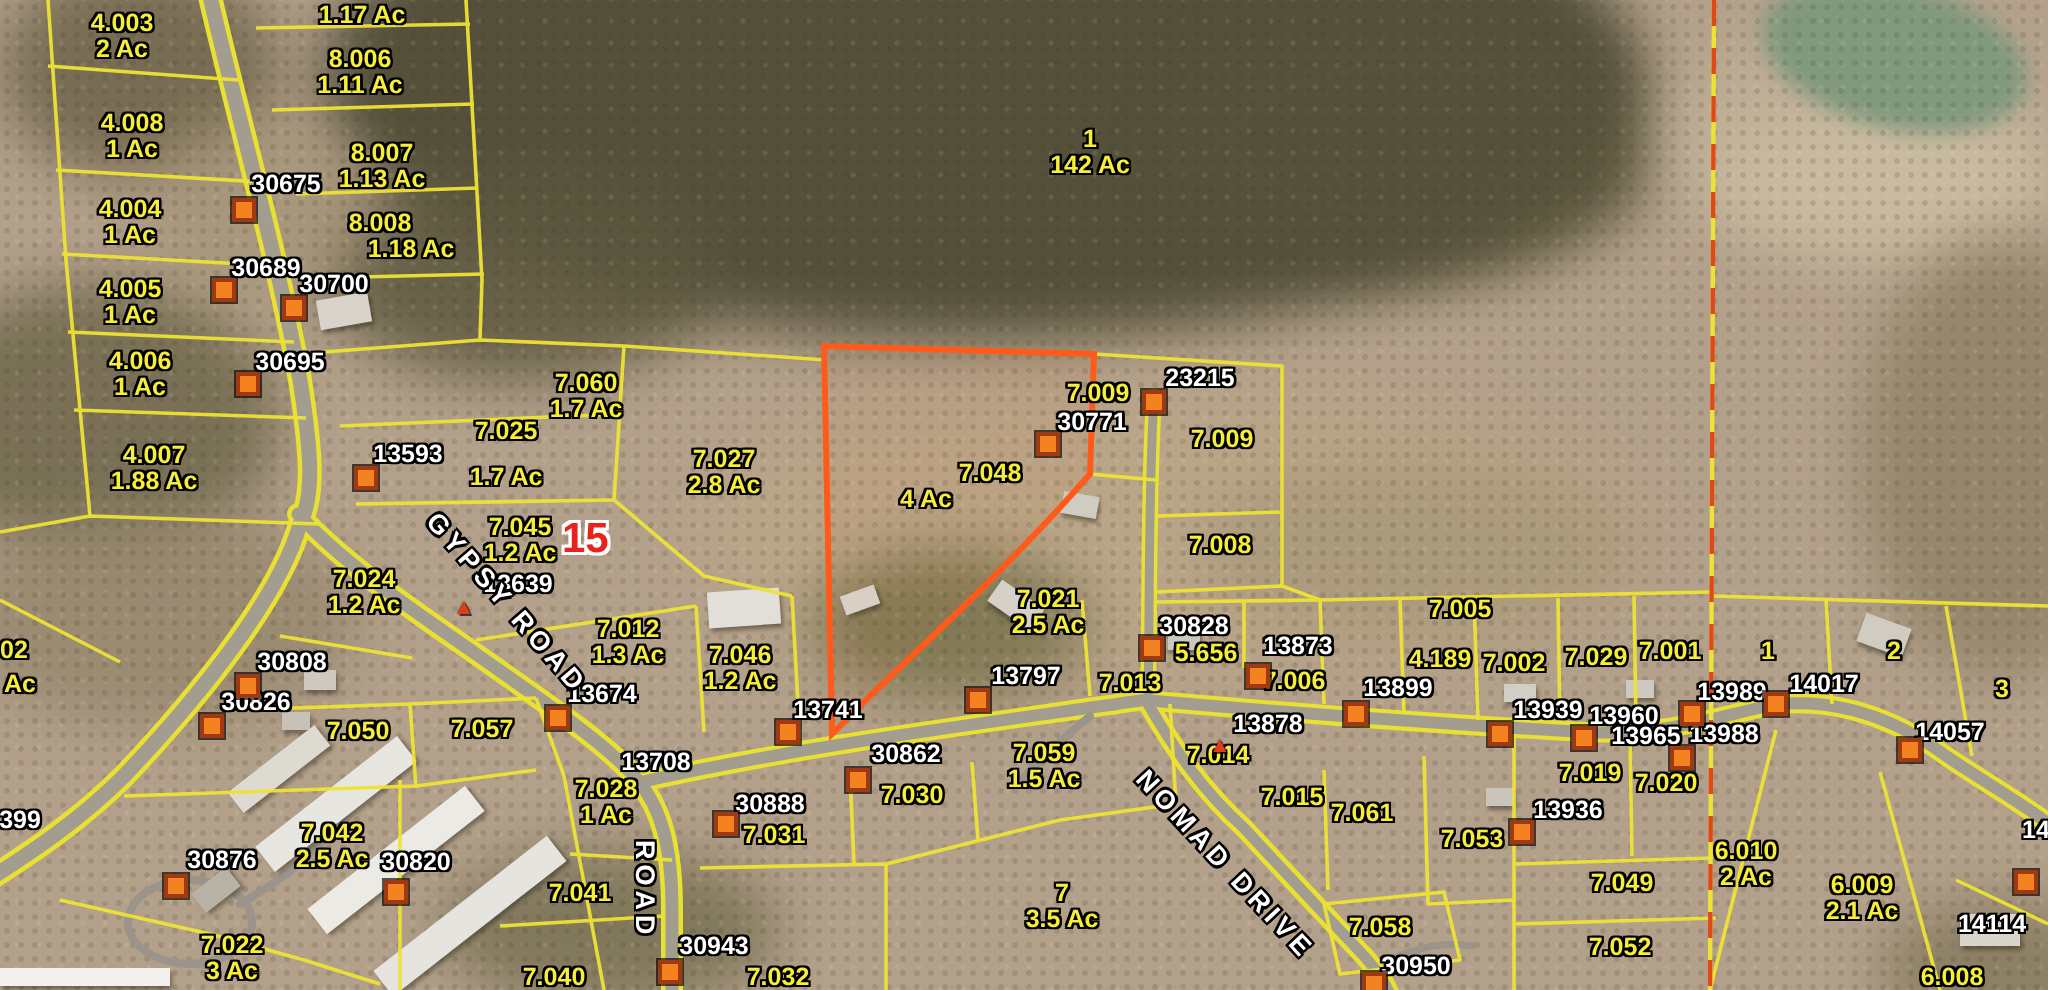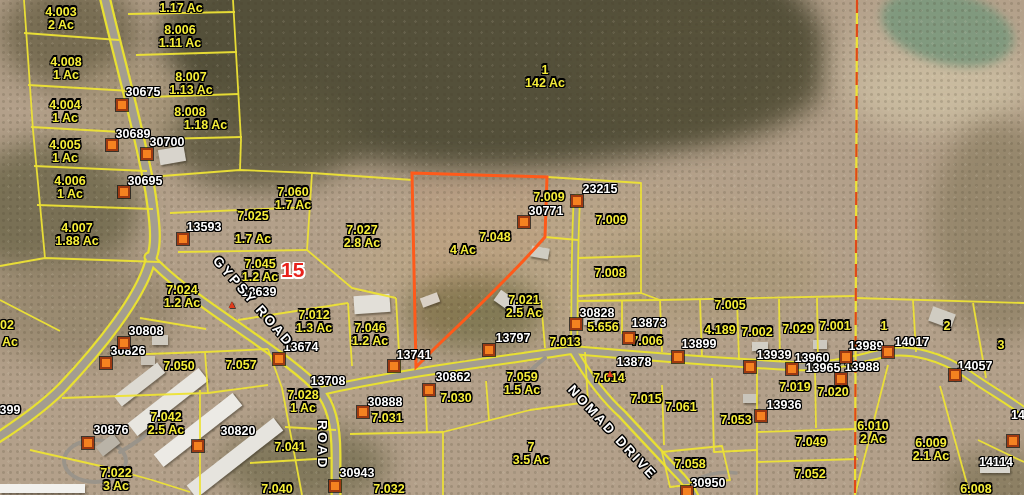--- a/index.html
+++ b/index.html
@@ -276,21 +276,21 @@
       <div class="alab ol" style="left: 143px; top: 92px;">30675</div>
       <div class="alab ol" style="left: 133px; top: 134px;">30689</div>
       <div class="alab ol" style="left: 167px; top: 142px;">30700</div>
       <div class="alab ol" style="left: 145px; top: 181px;">30695</div>
       <div class="alab ol" style="left: 204px; top: 227px;">13593</div>
       <div class="alab ol" style="left: 259px; top: 292px;">13639</div>
       <div class="alab ol" style="left: 301px; top: 347px;">13674</div>
       <div class="alab ol" style="left: 146px; top: 331px;">30808</div>
       <div class="alab ol" style="left: 128px; top: 351px;">30826</div>
       <div class="alab ol" style="left: 111px; top: 430px;">30876</div>
-      <div class="alab ol" style="left: 228px; top: 431px; padding-left: 20px;">30820</div>
+      <div class="alab ol" style="left: 208px; top: 431px;">30820</div>
       <div class="alab ol" style="left: 328px; top: 381px;">13708</div>
       <div class="alab ol" style="left: 385px; top: 402px;">30888</div>
       <div class="alab ol" style="left: 453px; top: 377px;">30862</div>
       <div class="alab ol" style="left: 357px; top: 473px;">30943</div>
       <div class="alab ol" style="left: 708px; top: 483px;">30950</div>
       <div class="alab ol" style="left: 414px; top: 355px;">13741</div>
       <div class="alab ol" style="left: 513px; top: 338px;">13797</div>
       <div class="alab ol" style="left: 600px; top: 189px;">23215</div>
       <div class="alab ol" style="left: 546px; top: 211px;">30771</div>
       <div class="alab ol" style="left: 597px; top: 313px;">30828</div>

